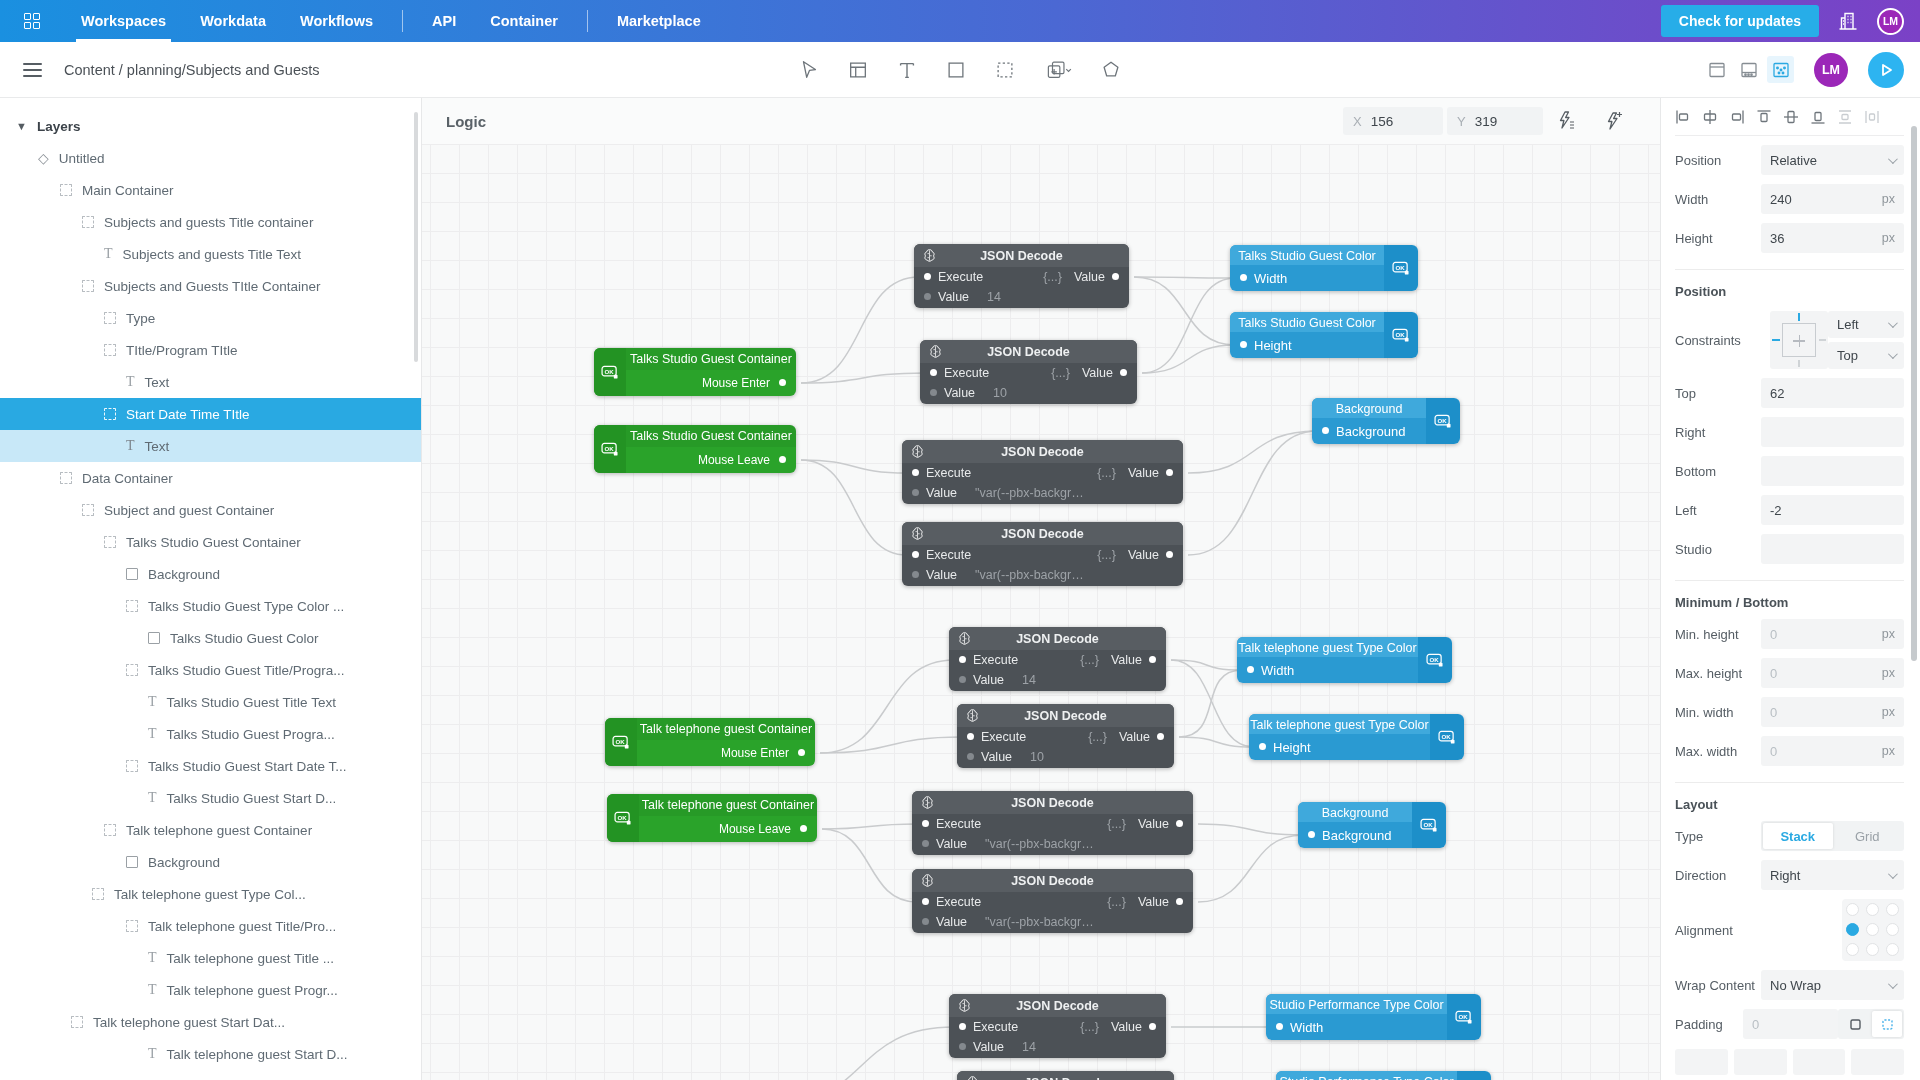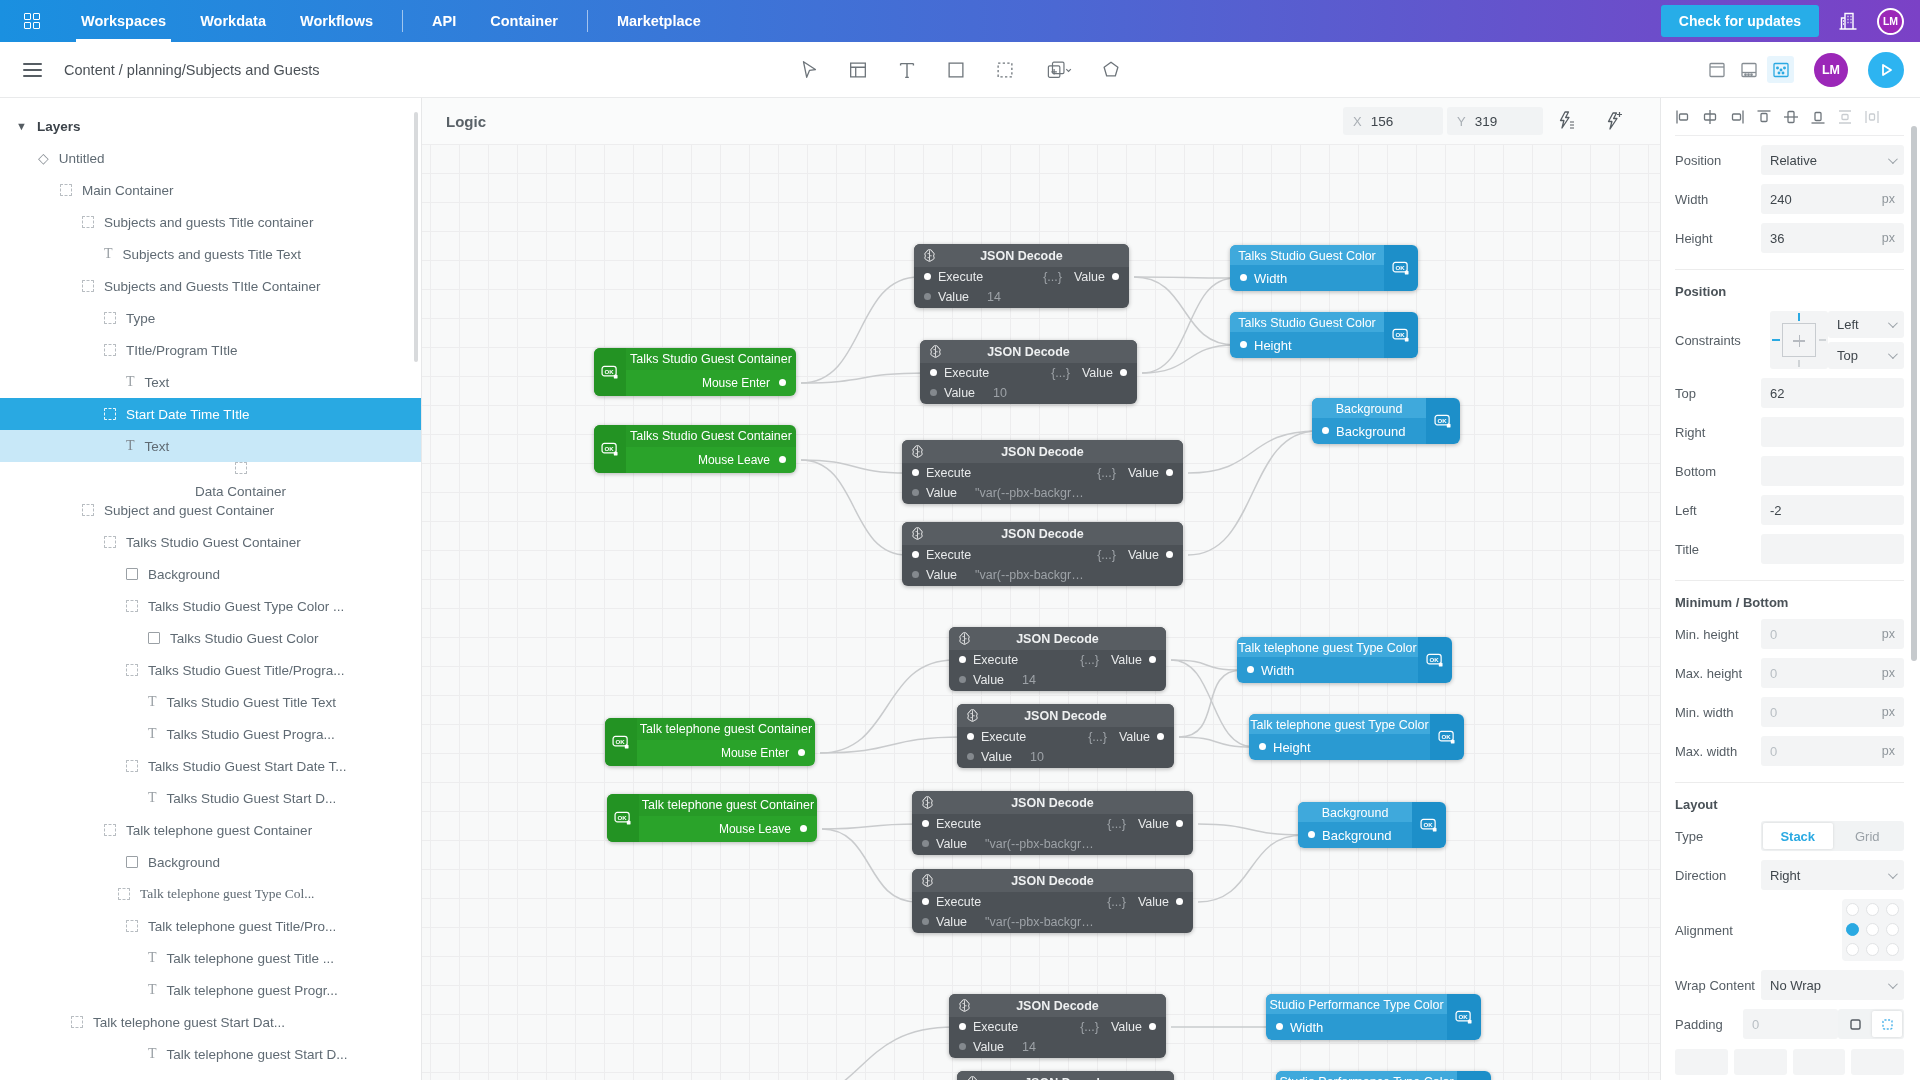--- a/index.html
+++ b/index.html
@@ -318,21 +318,21 @@
             <span class="tree-label">Text</span>
           </div>
           <div class="tree-row selected" style="padding-left: 104px;">
             <span class="tree-icon dashed"></span>
             <span class="tree-label">Start Date Time TItle</span>
           </div>
           <div class="tree-row highlight" style="padding-left: 126px;">
             <span class="tree-icon text">T</span>
             <span class="tree-label">Text</span>
           </div>
-          <div class="tree-row" style="padding-left: 60px; flex-direction: column;">
+          <div class="tree-row" style="padding-left: 60px;">
             <span class="tree-icon dashed"></span>
             <span class="tree-label">Data Container</span>
           </div>
           <div class="tree-row" style="padding-left: 82px;">
             <span class="tree-icon dashed"></span>
             <span class="tree-label">Subject and guest Container</span>
           </div>
           <div class="tree-row" style="padding-left: 104px;">
             <span class="tree-icon dashed"></span>
             <span class="tree-label">Talks Studio Guest Container</span>
@@ -370,21 +370,21 @@
             <span class="tree-label">Talks Studio Guest Start D...</span>
           </div>
           <div class="tree-row" style="padding-left: 104px;">
             <span class="tree-icon dashed"></span>
             <span class="tree-label">Talk telephone guest Container</span>
           </div>
           <div class="tree-row" style="padding-left: 126px;">
             <span class="tree-icon solid"></span>
             <span class="tree-label">Background</span>
           </div>
-          <div class="tree-row" style="padding-left: 118px; font-family: Liberation Serif, serif;">
+          <div class="tree-row" style="padding-left: 92px;">
             <span class="tree-icon dashed"></span>
             <span class="tree-label">Talk telephone guest Type Col...</span>
           </div>
           <div class="tree-row" style="padding-left: 126px;">
             <span class="tree-icon dashed"></span>
             <span class="tree-label">Talk telephone guest Title/Pro...</span>
           </div>
           <div class="tree-row" style="padding-left: 148px;">
             <span class="tree-icon text">T</span>
             <span class="tree-label">Talk telephone guest Title ...</span>
@@ -965,21 +965,21 @@
               <span></span>
             </div>
           </div>
           <div class="insp-row">
             <span class="insp-label">Left</span>
             <div class="insp-control">
               <span>-2</span>
             </div>
           </div>
           <div class="insp-row">
-            <span class="insp-label">Title</span>
+            <span class="insp-label">Studio</span>
             <div class="insp-control empty">
               <span></span>
             </div>
           </div>
         </div>
 
       <div class="divider"></div>
       <div class="section-title">Minimum / Bottom</div>
       <div id="minmax-fields">
           <div class="insp-row">

